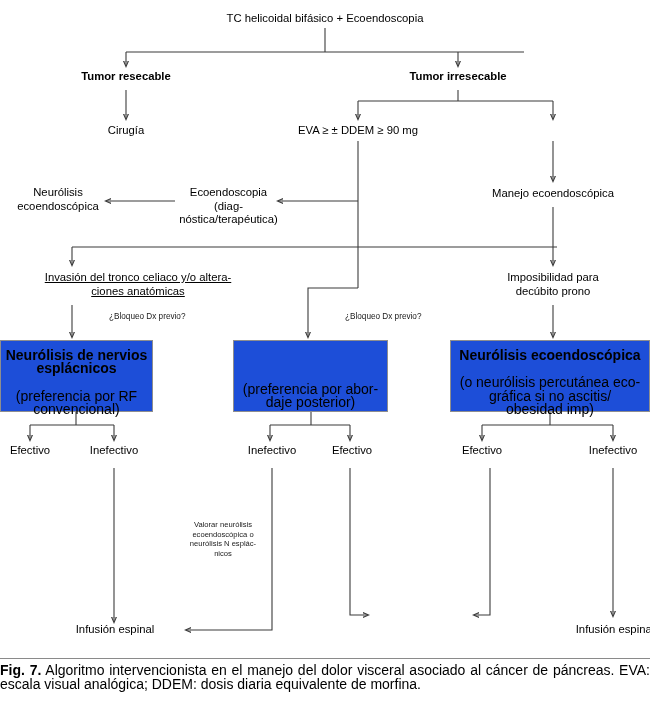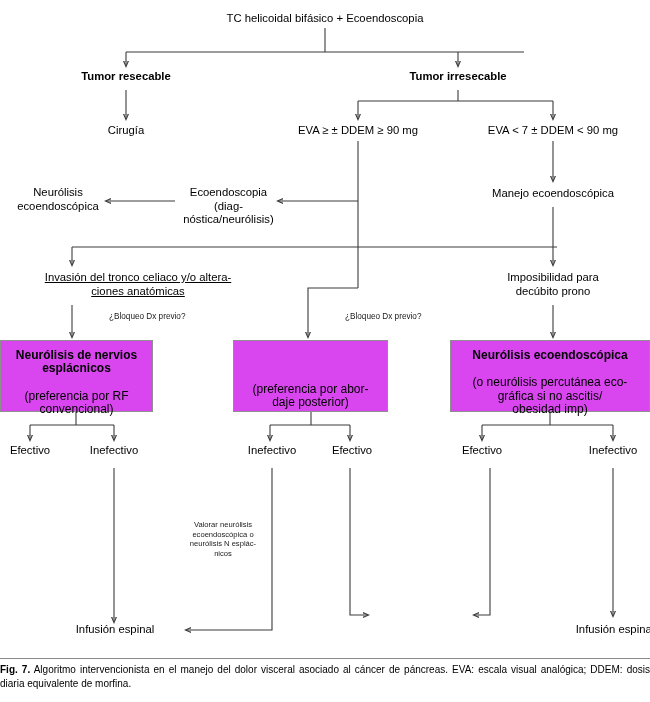--- a/index.html
+++ b/index.html
@@ -39,28 +39,28 @@
     text-align: center;
     font-size: 7.6px;
     line-height: 9.6px;
     color: #1a1a1a;
     white-space: pre-line;
     margin-left: 27px;
   }
   .small.left { text-align: left; }
   .gbox {
     position: absolute;
-    background: #d946ef;
+    background: #1d4ed8;
     border: 1px solid #8e8e8e;
     box-sizing: border-box;
     display: flex;
     align-items: center;
     justify-content: center;
     text-align: center;
-    font-size: 12px;
+    font-size: 14px;
     line-height: 13.6px;
     white-space: pre-line;
   }
   .gbox .b { font-weight: bold; }
   svg.lines {
     position: absolute;
     left: 0; top: 0;
     width: 650px;
     height: 645px;
     pointer-events: none;
@@ -76,21 +76,21 @@
     top: 658px;
     width: 650px;
     height: 1px;
     background: #8a8a8a;
   }
   #caption {
     position: absolute;
     left: 0;
     top: 663px;
     width: 650px;
-    font-size: 10px;
+    font-size: 14px;
     line-height: 14.2px;
     text-align: justify;
     color: #000;
   }
   #caption .fignum { font-weight: bold; }
   i { font-style: italic; }
 </style>
 </head>
 <body>
 
@@ -165,24 +165,23 @@
     <div class="node" style="left:175px; top:12px; width:300px;">TC helicoidal bifásico + Ecoendoscopia</div>
 
     <div class="node bold" style="left:46px; top:70px; width:160px;">Tumor resecable</div>
 
     <div class="node bold" style="left:378px; top:70px; width:160px;">Tumor irresecable</div>
 
     <div class="node" style="left:66px; top:124px; width:120px;">Cirugía</div>
 
     <div class="node" style="left:268px; top:124px; width:180px;">EVA ≥ ± DDEM ≥ 90 mg</div>
 
-    <div class="node" style="left:463px; top:124px; width:180px;">EVA &lt; 7 ± DDEM &lt; 90 mg</div>
 
     <div class="node" style="left:176px; top:186px; width:105px;">Ecoendoscopia (diag-
-nóstica/neurólisis)</div>
+nóstica/terapéutica)</div>
 
     <div class="node" style="left:8px; top:186px; width:100px;">Neurólisis
 ecoendoscópica</div>
 
     <div class="node" style="left:473px; top:187px; width:160px;">Manejo ecoendoscópica</div>
 
     <div class="node" style="left:8px; top:271px; width:260px;text-decoration:underline;">Invasión del tronco celiaco y/o altera-
 ciones anatómicas</div>
 
     <div class="node" style="left:473px; top:271px; width:160px;">Imposibilidad para

